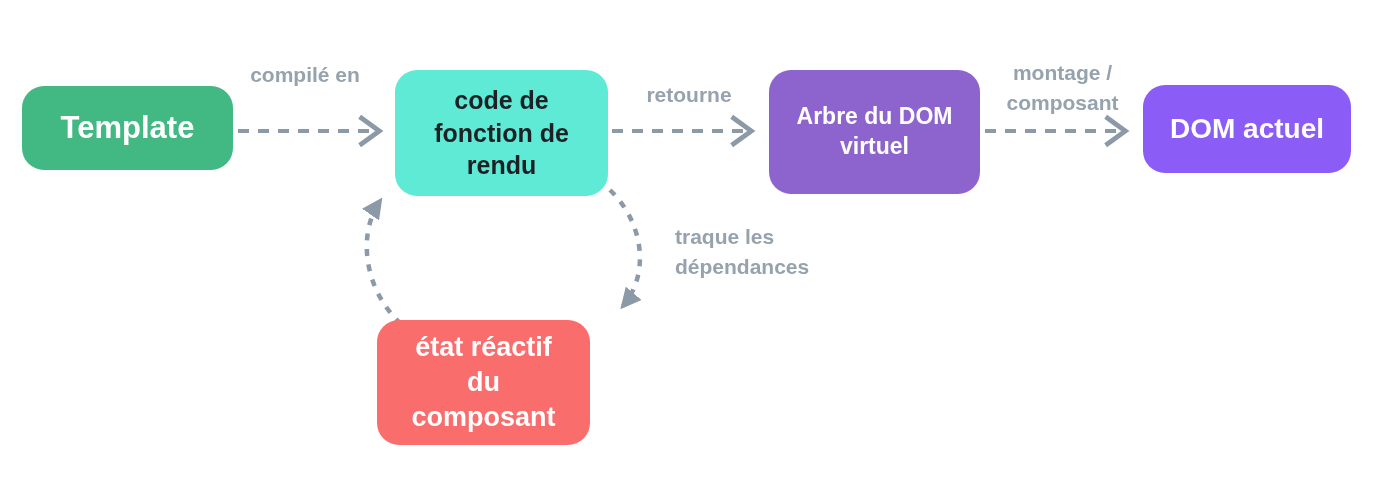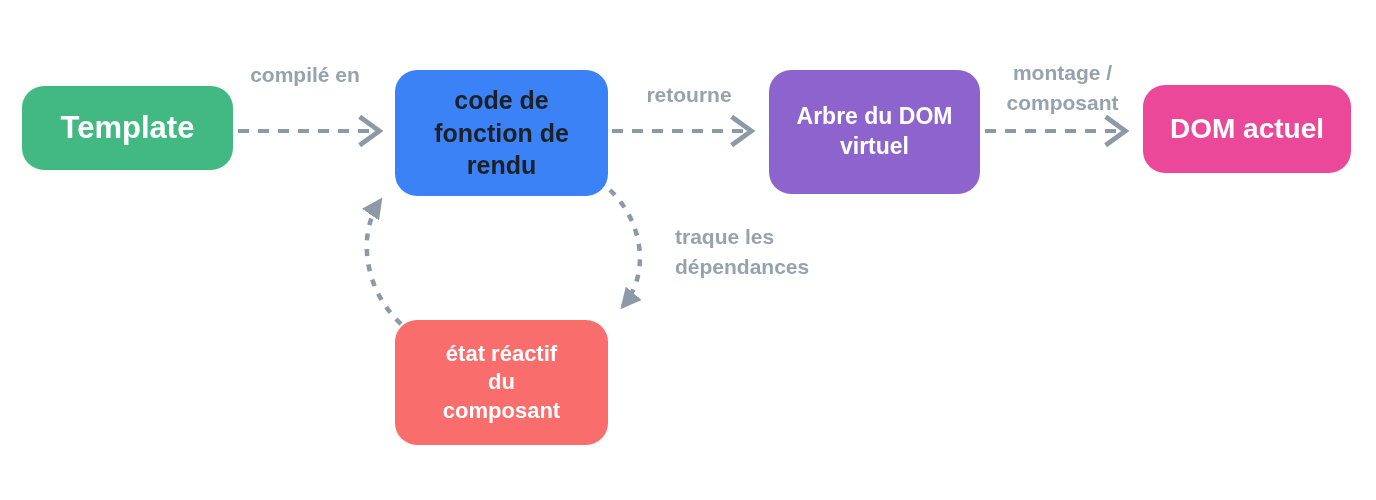--- a/index.html
+++ b/index.html
@@ -43,21 +43,21 @@
     text-align: center;
     font-weight: 700;
     border-radius: 22px;
   }
   .node span { display: block; }
 
   #node-template { left: 22px;   top: 86px;  width: 211px; height: 84px;  font-size: 31px; }
   #node-render   { left: 395px;  top: 70px;  width: 213px; height: 126px; font-size: 25px; line-height: 1.3; }
   #node-vdom     { left: 769px;  top: 70px;  width: 211px; height: 124px; font-size: 23px; line-height: 1.3; }
   #node-dom      { left: 1143px; top: 85px;  width: 208px; height: 88px;  font-size: 28px; }
-  #node-state    { left: 395px;  top: 320px; width: 213px; height: 125px; font-size: 22px; line-height: 1.3; }
+  #node-state    { left: 377px;  top: 320px; width: 213px; height: 125px; font-size: 27px; line-height: 1.3; }
 
   .edge-label {
     position: absolute;
     color: var(--label);
     font-weight: 700;
     font-size: 21px;
     line-height: 1.42;
     text-align: center;
   }
   #label-compile { left: 225px;  top: 60px;  width: 160px; }
@@ -86,32 +86,32 @@
     <path class="flow dash-h" d="M985 131 H1124" marker-end="url(#chev)"></path>
 
     <path class="flow dash-arc" d="M401 324 C 364 290 357 234 380 201" marker-end="url(#tri)"></path>
     <path class="flow dash-arc" d="M610 190 C 644 223 650 274 623 306" marker-end="url(#tri)"></path>
   </svg>
 
   <div class="node" id="node-template" style="background: rgb(66, 184, 131); color: rgb(255, 255, 255);">
     <span>Template</span>
   </div>
 
-  <div class="node" id="node-render" style="background: #3b82f6; color: rgb(29, 32, 37);">
+  <div class="node" id="node-render" style="background: #5eead4; color: rgb(29, 32, 37);">
     <span>code de</span>
     <span>fonction de</span>
     <span>rendu</span>
   </div>
 
   <div class="node" id="node-vdom" style="background: rgb(141, 100, 205); color: rgb(255, 255, 255);">
     <span>Arbre du DOM</span>
     <span>virtuel</span>
   </div>
 
-  <div class="node" id="node-dom" style="background: #ec4899; color: rgb(255, 255, 255);">
+  <div class="node" id="node-dom" style="background: #8b5cf6; color: rgb(255, 255, 255);">
     <span>DOM actuel</span>
   </div>
 
   <div class="node" id="node-state" style="background: rgb(249, 109, 109); color: rgb(255, 255, 255);">
     <span>état réactif</span>
     <span>du</span>
     <span>composant</span>
   </div>
 
   <div class="edge-label" id="label-compile">

